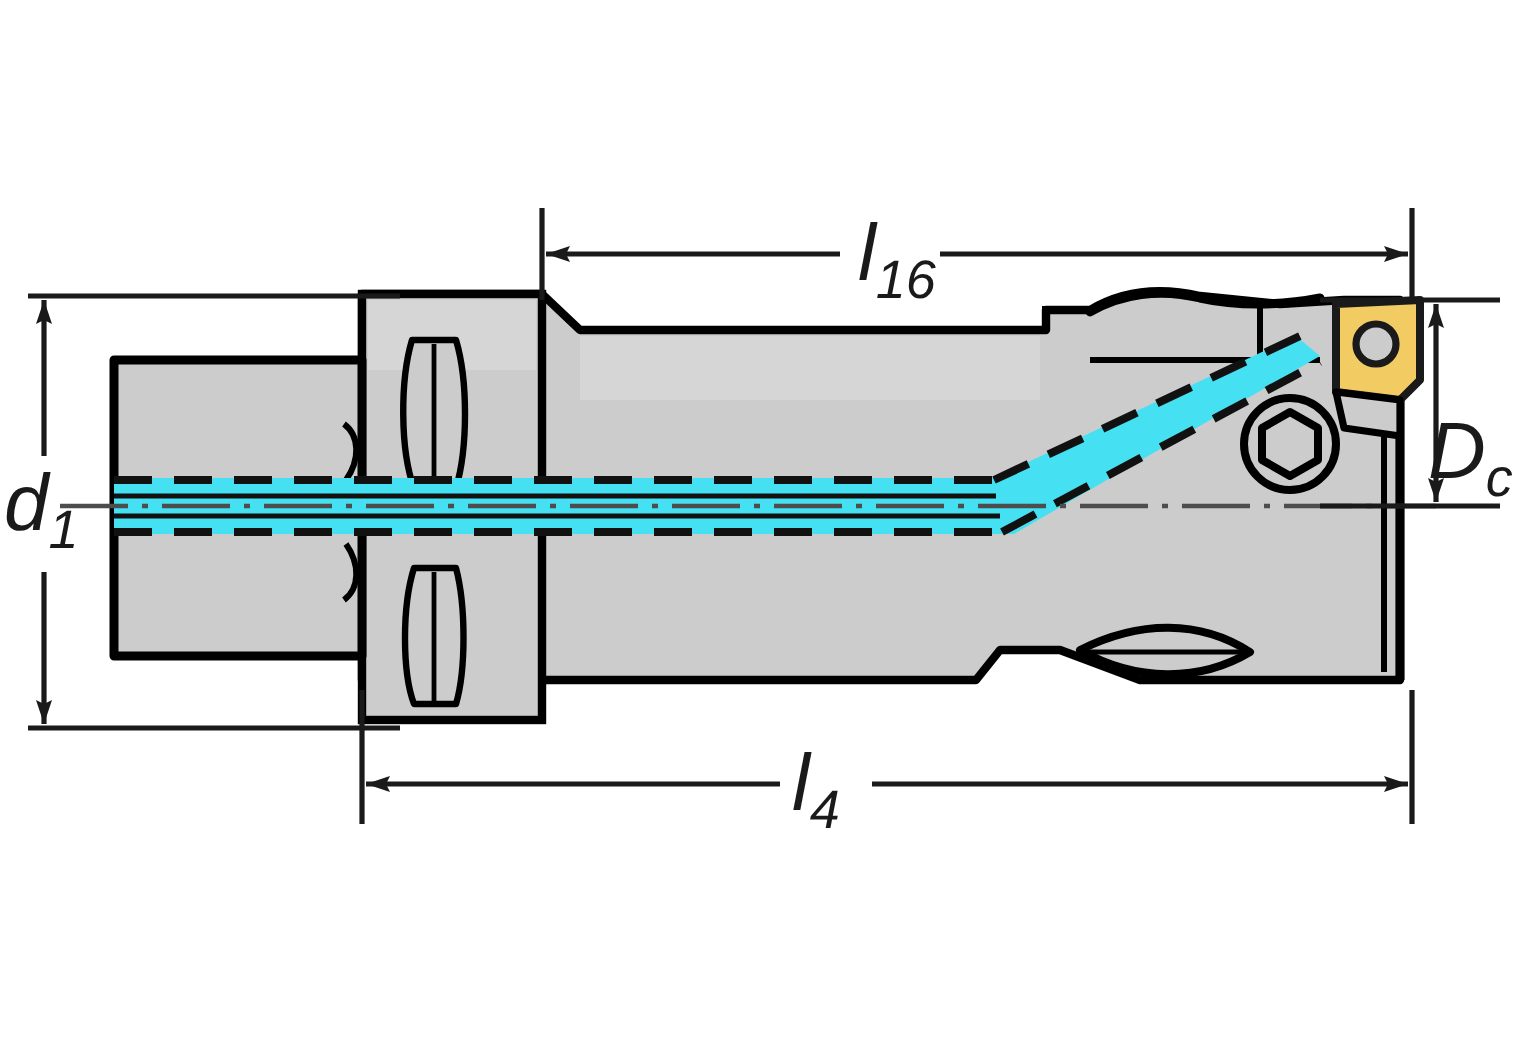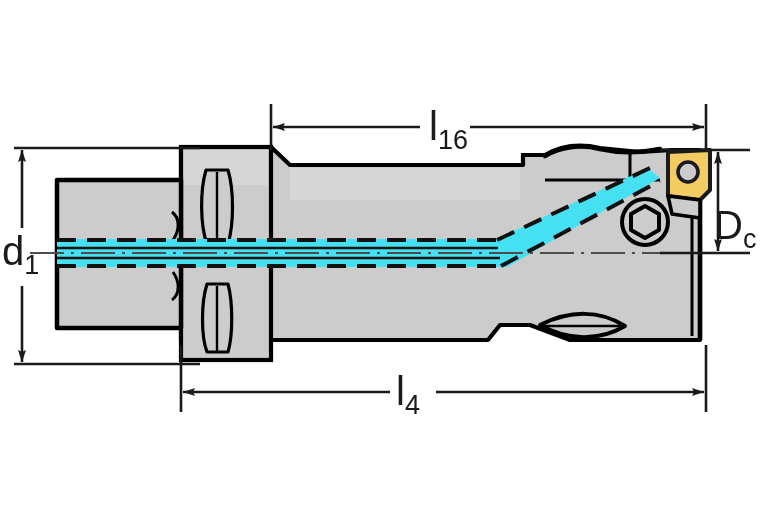--- a/index.html
+++ b/index.html
@@ -13,20 +13,21 @@
     font-family: "Liberation Sans", sans-serif;
     overflow: hidden;
     position: relative;
   }
   #drawing-root {
     position: absolute;
     left: 0;
     top: 0;
     width: 646px;
     height: 523px;
+    font-style: italic;
   }
   svg.tool-drawing {
     display: block;
     width: 767px;
     height: 523px;
   }
   .dim-label {
     font-family: "Liberation Sans", sans-serif;
     font-weight: 400;
     fill: #1a1a1a;

